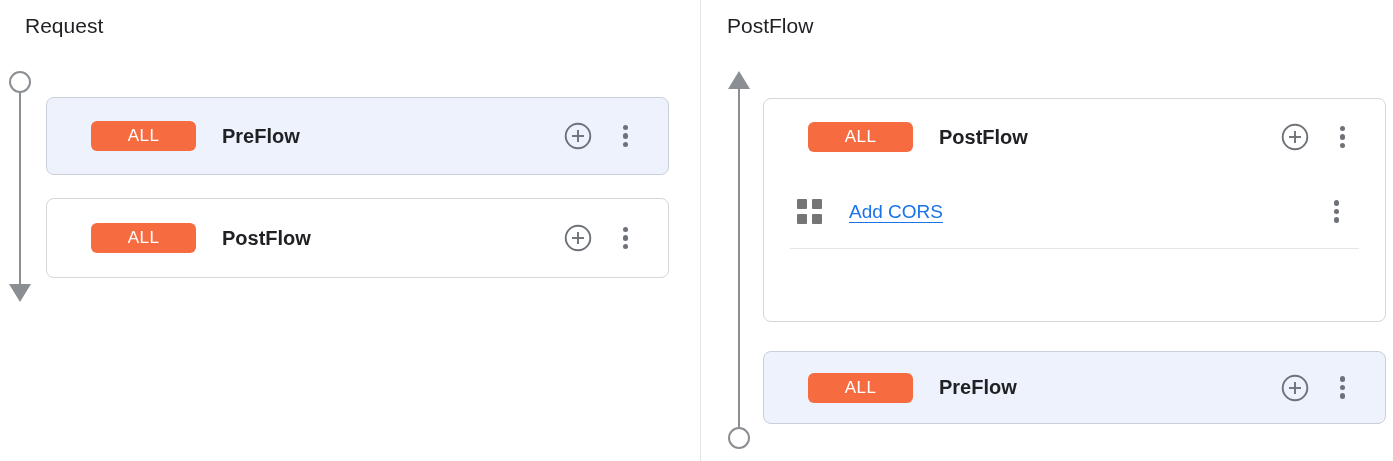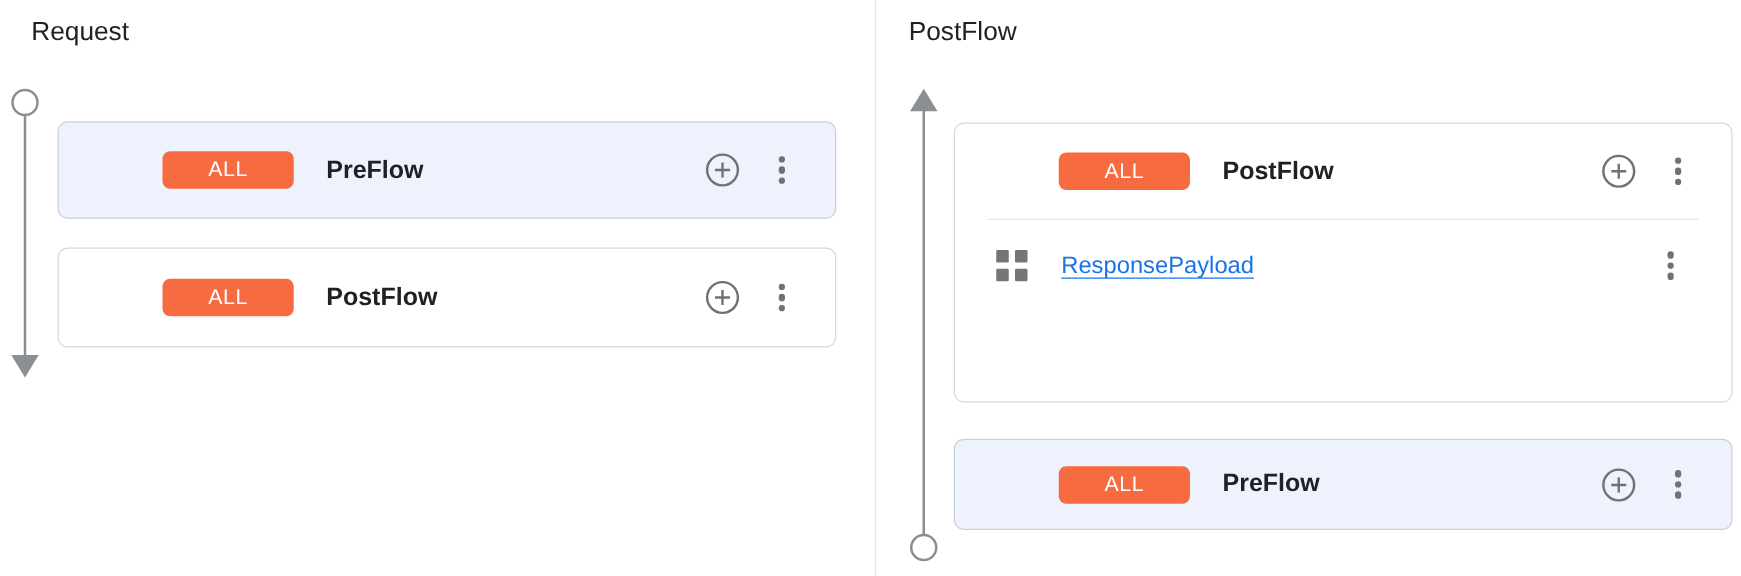--- a/index.html
+++ b/index.html
@@ -20,21 +20,21 @@
     font-family:"Liberation Sans",sans-serif;color:var(--text-dark);
   }
   .panel-title{position:absolute;top:14px;font-size:21px;line-height:24px;color:var(--text-dark);}
   .v-divider{position:absolute;left:700px;top:0;width:1px;height:461px;background:#e3e3e6;}
   .timeline{position:absolute;}
   .flow-card{
     position:absolute;width:623px;background:#fff;
     border:1px solid var(--border-gray);border-radius:8px;
   }
   .flow-card.highlight{background:var(--card-blue-bg);border-color:var(--border-blue-card);}
-  .flow-header{display:flex;align-items:center;height:100%;padding:0 38px 0 44px;cursor:pointer;margin-left:39px;}
+  .flow-header{display:flex;align-items:center;height:100%;padding:0 38px 0 44px;cursor:pointer;}
   .flow-header.fixed{height:76px;}
   .badge{
     min-width:105px;height:30px;border-radius:6px;background:var(--badge-orange);
     color:#fff;font-size:17px;display:flex;align-items:center;justify-content:center;
     letter-spacing:.5px;flex:none;
   }
   .flow-name{margin-left:26px;font-size:20px;font-weight:bold;color:var(--text-dark);white-space:nowrap;}
   .spacer{flex:1;}
   .icon-btn{background:none;border:none;padding:0;display:flex;align-items:center;justify-content:center;cursor:pointer;}
   .icon-plus{margin-right:28px;}
@@ -127,40 +127,40 @@
       </button>
       <button class="icon-btn">
         <span class="kebab">
             <i></i>
             <i></i>
             <i></i>
           </span>
       </button>
     </div>
 
-
-    <div class="policy-divider"></div>
-
     <div class="policy-row">
       <span class="grid-icon">
           <i></i>
           <i></i>
           <i></i>
           <i></i>
         </span>
-      <a class="policy-link">ResponsePayload</a>
+      <a class="policy-link">Add CORS</a>
       <span class="spacer"></span>
       <button class="icon-btn">
         <span class="kebab">
             <i></i>
             <i></i>
             <i></i>
           </span>
       </button>
     </div>
+
+    <div class="policy-divider"></div>
+
   </div>
 
   <div class="flow-card highlight" style="left:763px;top:351px;height:73px;">
     <div class="flow-header">
       <span class="badge">ALL</span>
       <span class="flow-name">PreFlow</span>
       <span class="spacer"></span>
       <button class="icon-btn icon-plus">
         <svg width="30" height="30" viewBox="0 0 30 30">
           <circle cx="15" cy="15" r="12.3" fill="none" stroke="#6d7278" stroke-width="1.9"></circle>

